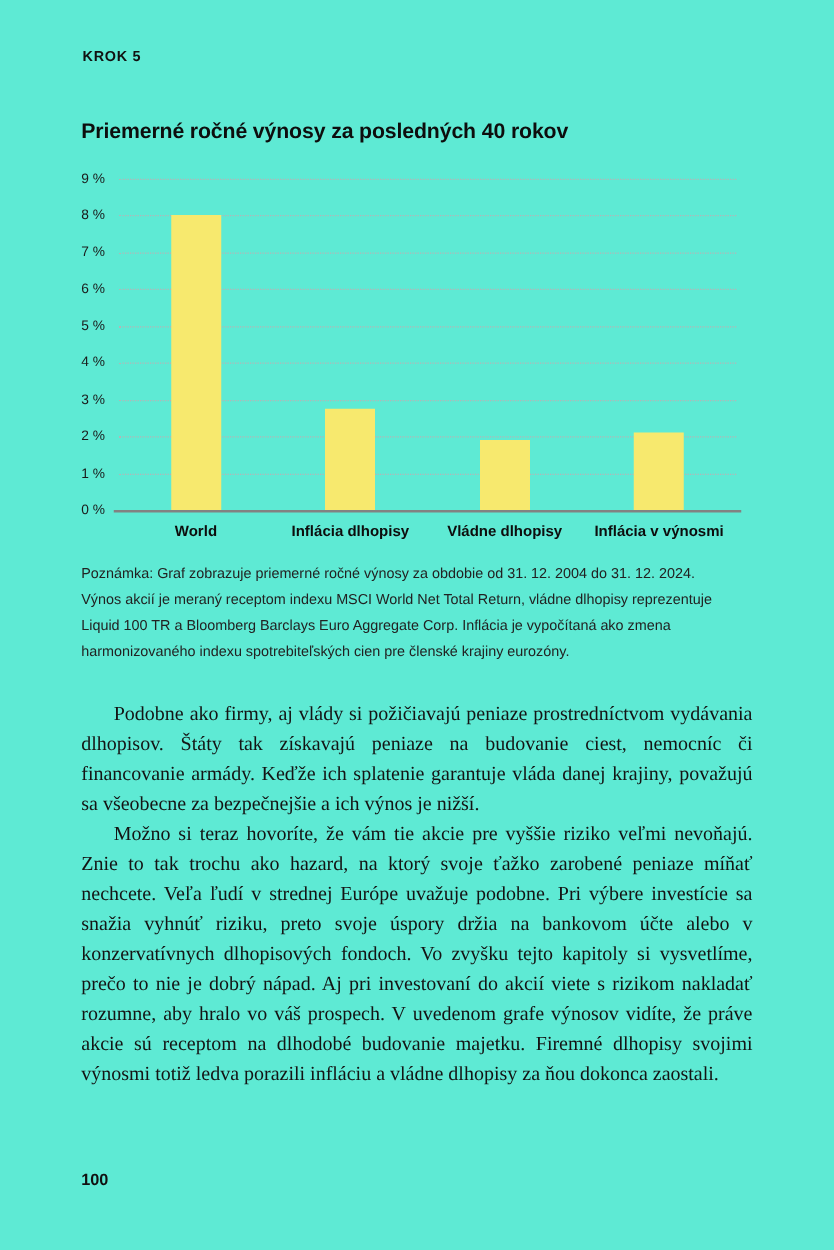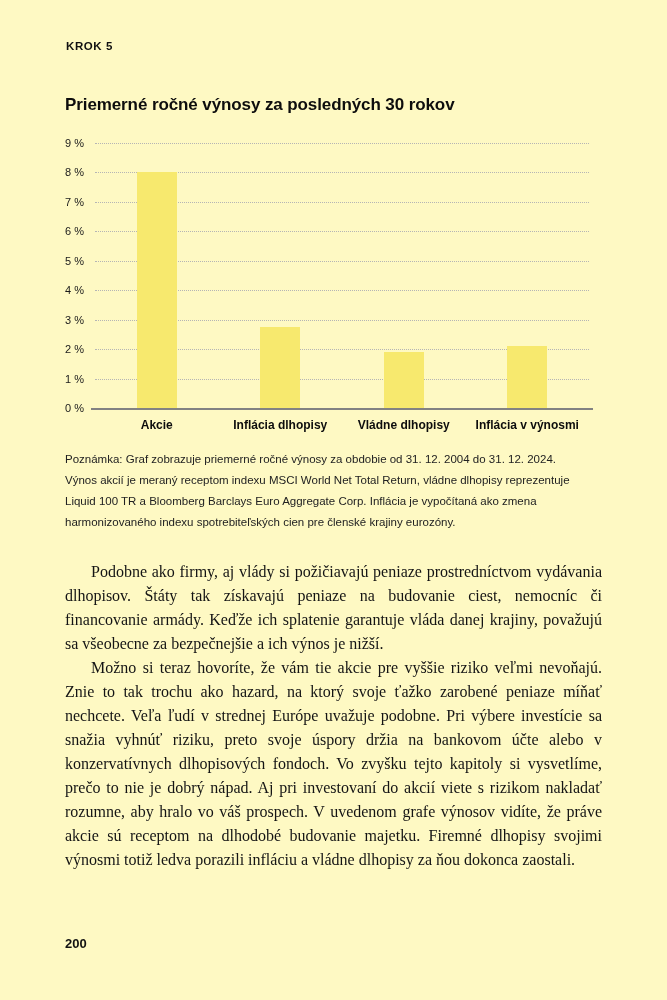--- a/index.html
+++ b/index.html
@@ -1,19 +1,19 @@
 <!DOCTYPE html>
 <html lang="sk"><head>
 <meta charset="utf-8">
 <style>
   html,body{margin:0;padding:0;background:#ffffff;}
   .page{
     position:relative;
     width:667px;height:1000px;
-    background:#fef9c3;
+    background:#5eead4;
     overflow:hidden;
     font-family:"Liberation Sans",sans-serif;
     color:#111;
   }
   .kicker{
     position:absolute;left:66px;top:40px;
     font-size:11.5px;font-weight:bold;letter-spacing:.6px;color:#111;
   }
   .chart-title{
     position:absolute;left:65px;top:95px;margin:0;
@@ -54,21 +54,21 @@
     font-size:13px;font-weight:bold;color:#111;
   }
 </style>
 </head>
 <body>
 
 <div class="page">
 
   <div class="kicker">KROK 5</div>
 
-  <h1 class="chart-title">Priemerné ročné výnosy za posledných 30 rokov</h1>
+  <h1 class="chart-title">Priemerné ročné výnosy za posledných 40 rokov</h1>
 
   <div class="chart">
     <div class="ylabels" id="ylabels">
         <div class="ytick" style="top: 258px;">0 %</div>
         <div class="ytick" style="top: 228.556px;">1 %</div>
         <div class="ytick" style="top: 199.111px;">2 %</div>
         <div class="ytick" style="top: 169.667px;">3 %</div>
         <div class="ytick" style="top: 140.222px;">4 %</div>
         <div class="ytick" style="top: 110.778px;">5 %</div>
         <div class="ytick" style="top: 81.3333px;">6 %</div>
@@ -86,34 +86,34 @@
         <div class="gridline" style="top: 58.8889px; border-top: 1px dotted rgb(181, 181, 181);"></div>
         <div class="gridline" style="top: 29.4444px; border-top: 1px dotted rgb(181, 181, 181);"></div>
         <div class="gridline" style="top: 0px; border-top: 1px dotted rgb(181, 181, 181);"></div>
         <div class="baseline" style="background: rgb(130, 130, 130);"></div>
         <div class="bar" style="left: 41.75px; width: 40px; height: 235.556px; background: rgb(247, 233, 110);"></div>
         <div class="bar" style="left: 165.25px; width: 40px; height: 80.9722px; background: rgb(247, 233, 110);"></div>
         <div class="bar" style="left: 288.75px; width: 40px; height: 55.9444px; background: rgb(247, 233, 110);"></div>
         <div class="bar" style="left: 412.25px; width: 40px; height: 61.8333px; background: rgb(247, 233, 110);"></div>
       </div>
     <div class="xlabels" id="xlabels">
-        <div class="xtick">Akcie</div>
+        <div class="xtick">World</div>
         <div class="xtick">Inflácia dlhopisy</div>
         <div class="xtick">Vládne dlhopisy</div>
         <div class="xtick">Inflácia v výnosmi</div>
       </div>
   </div>
 
   <div class="note" id="note">
       <div class="note-line">Poznámka: Graf zobrazuje priemerné ročné výnosy za obdobie od 31. 12. 2004 do 31. 12. 2024.</div>
       <div class="note-line">Výnos akcií je meraný receptom indexu MSCI World Net Total Return, vládne dlhopisy reprezentuje</div>
       <div class="note-line">Liquid 100 TR a Bloomberg Barclays Euro Aggregate Corp. Inflácia je vypočítaná ako zmena</div>
       <div class="note-line">harmonizovaného indexu spotrebiteľských cien pre členské krajiny eurozóny.</div>
     </div>
 
   <div class="body" id="bodytext">
     <p class="indented">Podobne ako firmy, aj vlády si požičiavajú peniaze prostredníctvom vydávania dlhopisov. Štáty tak získavajú peniaze na budovanie ciest, nemocníc či financovanie armády. Keďže ich splatenie garantuje vláda danej krajiny, považujú sa všeobecne za bezpečnejšie a ich výnos je nižší.</p>
     <p class="indented">Možno si teraz hovoríte, že vám tie akcie pre vyššie riziko veľmi nevoňajú. Znie to tak trochu ako hazard, na ktorý svoje ťažko zarobené peniaze míňať nechcete. Veľa ľudí v strednej Európe uvažuje podobne. Pri výbere investície sa snažia vyhnúť riziku, preto svoje úspory držia na bankovom účte alebo v konzervatívnych dlhopisových fondoch. Vo zvyšku tejto kapitoly si vysvetlíme, prečo to nie je dobrý nápad. Aj pri investovaní do akcií viete s rizikom nakladať rozumne, aby hralo vo váš prospech. V uvedenom grafe výnosov vidíte, že práve akcie sú receptom na dlhodobé budovanie majetku. Firemné dlhopisy svojimi výnosmi totiž ledva porazili infláciu a vládne dlhopisy za ňou dokonca zaostali.</p>
   </div>
 
-  <div class="pagenum">200</div>
+  <div class="pagenum">100</div>
 
 </div>
 
 </body></html>

